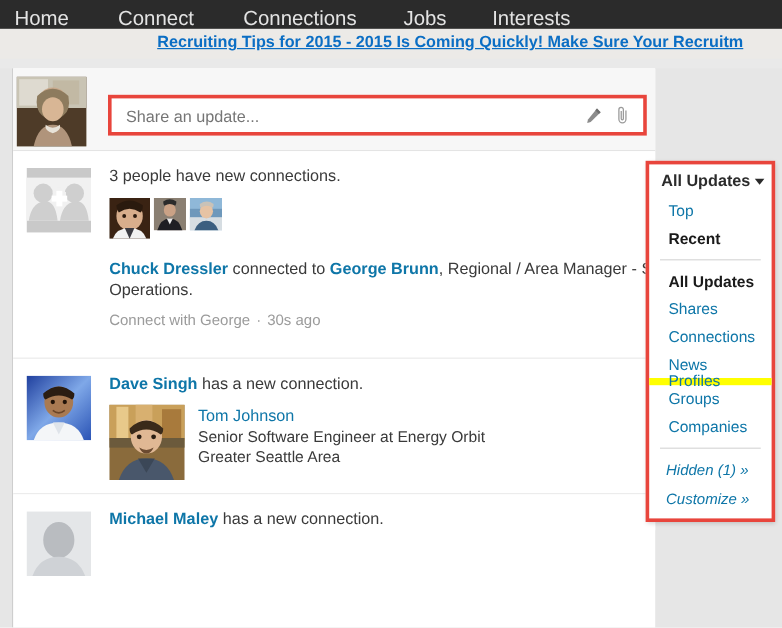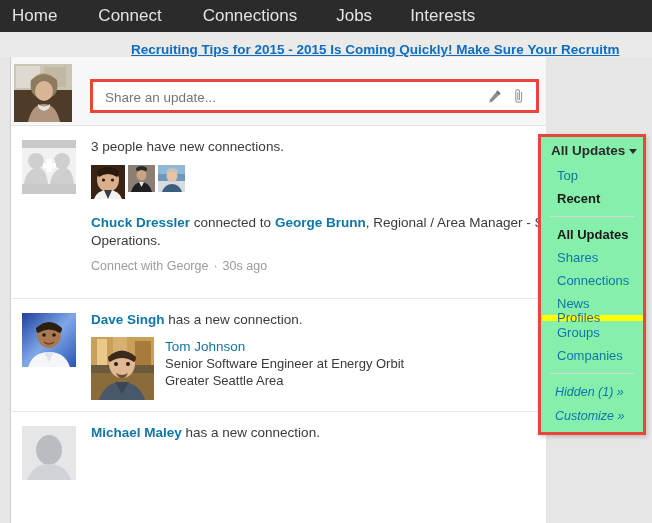--- a/index.html
+++ b/index.html
@@ -35,21 +35,21 @@
   }
   .topnav-item:nth-child(1) { margin-left: 12px; }
   .topnav-item:nth-child(2) { margin-left: 41px; }
   .topnav-item:nth-child(3) { margin-left: 41px; }
   .topnav-item:nth-child(4) { margin-left: 39px; }
   .topnav-item:nth-child(5) { margin-left: 38px; }
 
   
   .banner {
     position: absolute;
-    left: 0; top: 39px;
+    left: 0; top: 24px;
     width: 652px;
     height: 25px;
     background: #eceae7;
     overflow: hidden;
   }
   .banner-link {
     position: absolute;
     left: 131px;
     top: 3px;
     font-size: 13.5px;
@@ -215,21 +215,21 @@
     cursor: pointer;
     font-size: 13.5px;
   }
 
   
   .dropdown {
     position: absolute;
     left: 538px;
     top: 134px;
     width: 108px;
-    background: #86efac;
+    background: #ffffff;
     border: 3px solid #e8453c;
     box-sizing: border-box;
     z-index: 50;
     box-shadow: 1px 2px 4px rgba(0,0,0,0.18);
   }
   .dd-header {
     font-size: 13.5px;
     font-weight: bold;
     color: #2b2b2b;
     padding: 6px 0 6px 10px;

